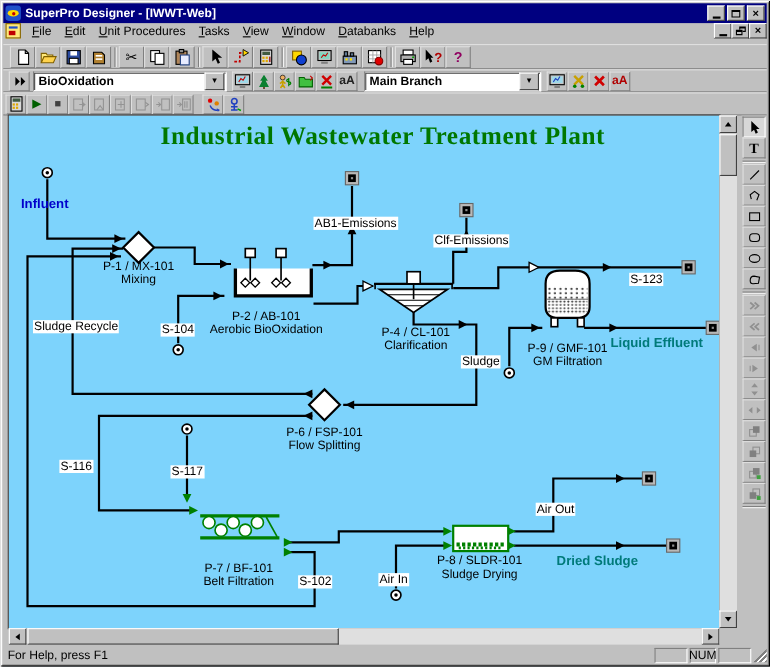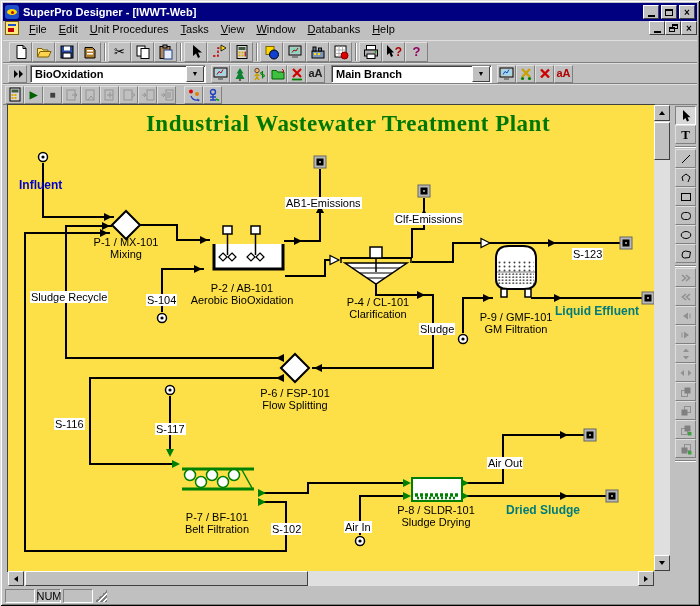--- a/index.html
+++ b/index.html
@@ -36,21 +36,21 @@
   .tbtn.sm{width:19px;height:18px;}
   .tsep{width:7px;height:18px;flex:0 0 auto;position:relative;}
   .tsep::before{content:"";position:absolute;left:3px;top:0;width:1px;height:100%;background:#808080;box-shadow:1px 0 0 #fff;}
   .combo{height:18px;background:#fff;border:1px solid;border-color:#808080 #fff #fff #808080;box-shadow:inset 1px 1px 0 #404040;display:flex;align-items:center;font-size:11px;box-sizing:border-box;flex:0 0 auto;}
   .combo .val{flex:1;padding:0 4px;white-space:nowrap;overflow:hidden;}
   .combo .drop{width:16px;height:14px;margin-right:1px;background:#c0c0c0;border:1px solid;border-color:#fff #404040 #404040 #fff;font-size:7px;display:flex;align-items:center;justify-content:center;color:#000;}
   .glyph{font-size:11px;font-weight:bold;line-height:1;}
   .statusfield{height:17px;background:#fff;border:1px solid;border-color:#808080 #fff #fff #808080;font-size:11px;color:#222;display:flex;align-items:center;padding:0 4px;box-sizing:border-box;white-space:nowrap;overflow:hidden;}
   .gray-ico{opacity:.9;}
   
-  #canvas{position:absolute;left:8px;top:105px;width:646px;height:466px;background:#fde047;outline:1px solid #404040;}
+  #canvas{position:absolute;left:8px;top:105px;width:646px;height:466px;background:#7dd3fc;outline:1px solid #404040;}
   #fs-title{position:absolute;left:60px;top:6px;width:560px;text-align:center;font-family:"Liberation Serif",serif;font-weight:bold;font-size:23px;color:#007700;letter-spacing:.5px;}
   .slabel{position:absolute;font-size:11px;color:#000;background:#fff;padding:0 1px;white-space:nowrap;}
   .slabel.bold{font-weight:bold;font-size:12px;}
   .ulabel{position:absolute;font-size:11px;color:#000;text-align:center;line-height:12px;white-space:nowrap;}
   .ulabel span{display:block;}
   #streams-svg{position:absolute;left:0;top:0;}
   
   .sb{position:absolute;background:#dfdfdf;}
   #vscroll{left:654px;top:105px;width:16px;height:466px;}
   #hscroll{left:8px;top:571px;width:646px;height:15px;}
@@ -716,19 +716,20 @@
         <span class="tri left"></span>
       </span>
     <span class="thumb" style="left:17px;top:0;width:283px;height:15px;"></span>
     <span class="sbtn" style="left:630px;top:0;width:16px;height:15px;">
         <span class="tri right"></span>
       </span>
   </div>
   <div id="sbcorner"></div>
 
   <div id="statusbar">
+    <span class="msg">For Help, press F1</span>
     <span class="scell" style="width:30px;"></span>
     <span class="scell" style="width:24px;">NUM</span>
     <span class="scell" style="width:30px;"></span>
     <span class="grip"></span>
   </div>
 
 </div>
 
 </body></html>

